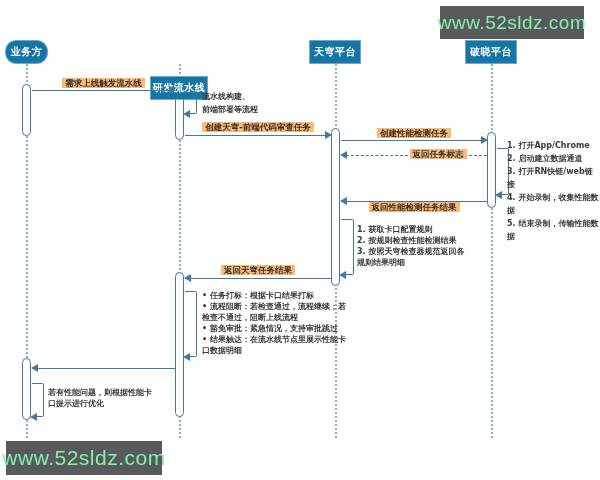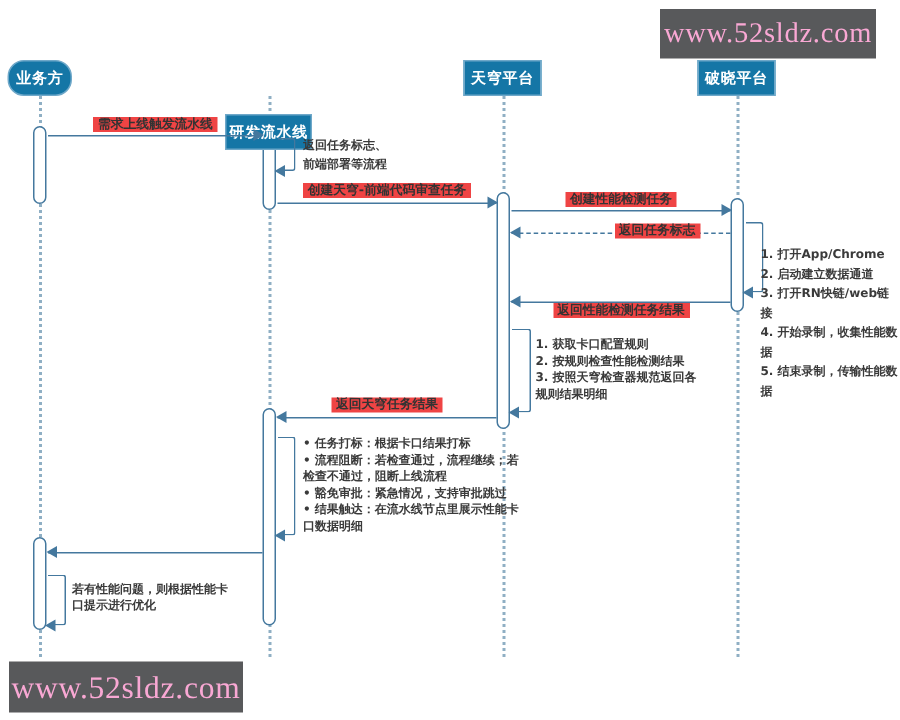--- a/index.html
+++ b/index.html
@@ -18,29 +18,29 @@
     position:absolute;width:9px;box-sizing:border-box;background:#fff;
     border:1.5px solid var(--line,#44789e);border-radius:5px;z-index:2;
   }
   .arrow{position:absolute;height:0;border-top:1.5px solid var(--line,#44789e);z-index:3;}
   .arrow.dashed{border-top-style:dashed;}
   .head-r{position:absolute;right:-1px;top:-5px;width:0;height:0;
     border-left:7px solid var(--line,#44789e);border-top:4px solid transparent;border-bottom:4px solid transparent;}
   .head-l{position:absolute;left:-1px;top:-5px;width:0;height:0;
     border-right:7px solid var(--line,#44789e);border-top:4px solid transparent;border-bottom:4px solid transparent;}
   .msg-label{position:absolute;font-size:8.5px;font-weight:600;color:#333;text-align:center;z-index:4;line-height:11px;}
-  .msg-label span{background:#ef4444;padding:0 3px;}
+  .msg-label span{background:#fdba74;padding:0 3px;}
   .bracket{position:absolute;box-sizing:border-box;z-index:3;
     border:1.5px solid var(--line,#44789e);border-left:none;border-radius:0 2px 2px 0;}
   .bracket .bhead{position:absolute;left:-2px;bottom:-5px;width:0;height:0;
     border-right:7px solid var(--line,#44789e);border-top:4px solid transparent;border-bottom:4px solid transparent;}
   .note{position:absolute;font-size:8px;font-weight:600;color:#3a3a3a;white-space:pre-line;z-index:4;}
   .watermark{
-    position:absolute;background:var(--watermark_bg,#58595b);color:#f9a8d4;z-index:10;
-    font-family:Liberation Serif, serif;
+    position:absolute;background:var(--watermark_bg,#58595b);color:#86efac;z-index:10;
+    font-family:Liberation Sans, sans-serif;
     display:flex;align-items:center;justify-content:center;letter-spacing:.5px;
   }
 </style>
 </head>
 <body>
 
 <div id="stage">
 
   <div class="watermark" style="left:440px;top:6px;width:144px;height:33px;font-size:19px;">www.52sldz.com</div>
   <div class="watermark" style="left:6px;top:441px;width:156px;height:34px;font-size:21px;">www.52sldz.com</div>
@@ -65,21 +65,21 @@
   <div class="arrow" style="left:32px;top:90px;width:143px;">
     <span class="head-r"></span>
   </div>
   <div class="msg-label" style="left:32px;top:78px;width:143px;">
     <span>需求上线触发流水线</span>
   </div>
 
   <div class="bracket" style="left:185px;top:92px;width:12px;height:22px;">
     <span class="bhead"></span>
   </div>
-  <div class="note" style="left:202px;top:90px;line-height:13px;">返回任务标志、
+  <div class="note" style="left:202px;top:90px;line-height:13px;">流水线构建、
 前端部署等流程</div>
 
   <div class="arrow" style="left:185px;top:135px;width:146px;">
     <span class="head-r"></span>
   </div>
   <div class="msg-label" style="left:185px;top:122px;width:146px;">
     <span>创建天穹-前端代码审查任务</span>
   </div>
 
   <div class="arrow" style="left:341px;top:140px;width:146px;">
@@ -92,21 +92,21 @@
   <div class="arrow dashed" style="left:341px;top:155px;width:146px;">
     <span class="head-l"></span>
   </div>
   <div class="msg-label" style="left:341px;top:149px;width:146px;padding-left:24px;">
     <span>返回任务标志</span>
   </div>
 
   <div class="bracket" style="left:497px;top:148px;width:12px;height:47px;">
     <span class="bhead"></span>
   </div>
-  <div class="note" style="left:507px;top:139px;line-height:13px;margin-top:24px;">1. 打开App/Chrome
+  <div class="note" style="left:507px;top:139px;line-height:13px;">1. 打开App/Chrome
 2. 启动建立数据通道
 3. 打开RN快链/web链接
 4. 开始录制，收集性能数据
 5. 结束录制，传输性能数据</div>
 
   <div class="arrow" style="left:341px;top:201px;width:146px;">
     <span class="head-l"></span>
   </div>
   <div class="msg-label" style="left:341px;top:189px;width:146px;margin-top:13px;">
     <span>返回性能检测任务结果</span>

